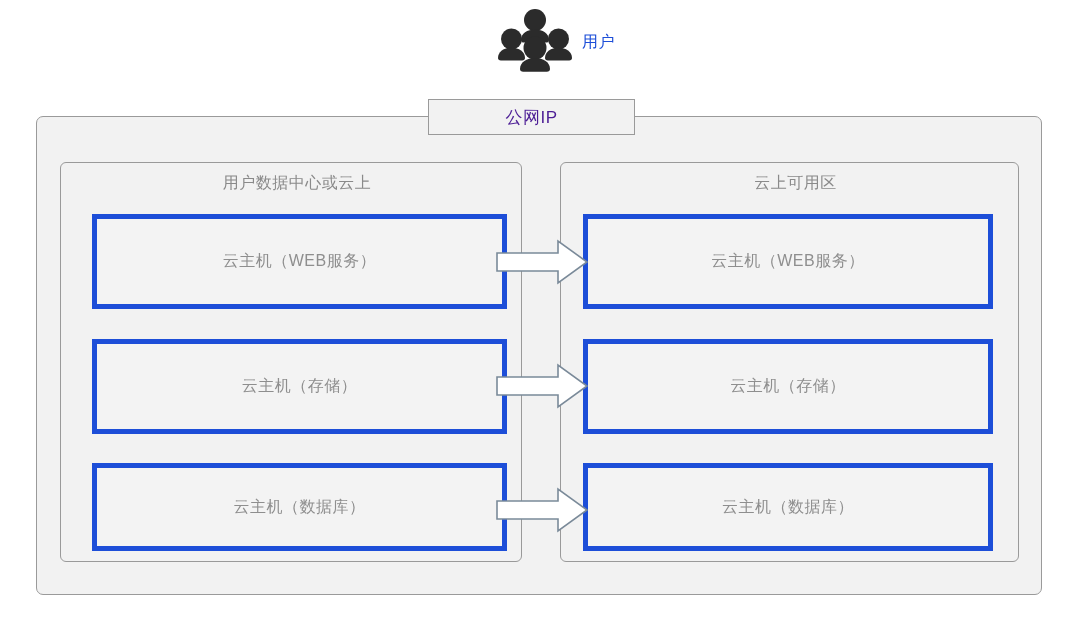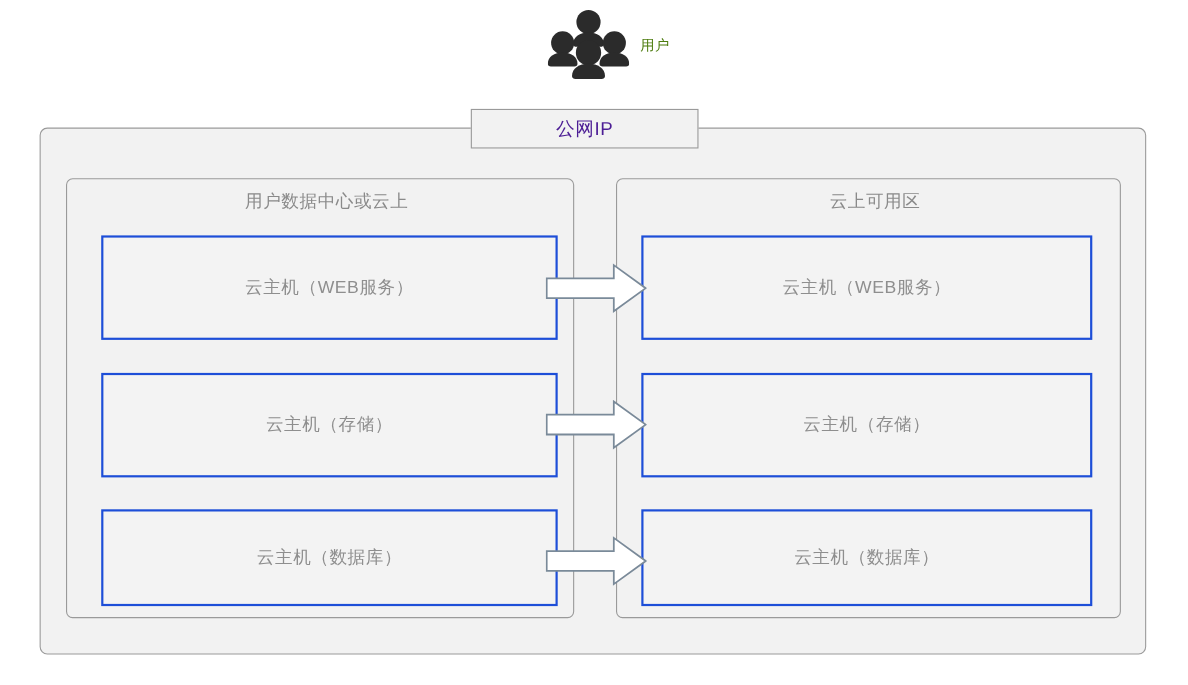--- a/index.html
+++ b/index.html
@@ -27,22 +27,22 @@
     position: absolute;
     left: 0;
     top: 0;
     width: 74px;
     height: 68px;
   }
   #users-label {
     position: absolute;
     left: 84px;
     top: 24px;
-    font-size: 13px;
-    color: #4d7c0f;
+    font-size: 16px;
+    color: #1d4ed8;
     letter-spacing: 0.5px;
     white-space: nowrap;
   }
 
   
   #outer-container {
     position: absolute;
     left: 36px;
     top: 116px;
     width: 1006px;
@@ -100,21 +100,21 @@
     text-align: center;
     font-size: 16px;
     color: #8a8a8a;
     letter-spacing: 0.5px;
   }
 
   
   .host-box {
     position: absolute;
     background: #f3f3f3;
-    border: 2px solid #1d4ed8;
+    border: 5px solid #1d4ed8;
     box-sizing: border-box;
     display: flex;
     align-items: center;
     justify-content: center;
   }
   .host-label {
     font-size: 16px;
     color: #8e8e8e;
     letter-spacing: 0.5px;
     white-space: nowrap;

